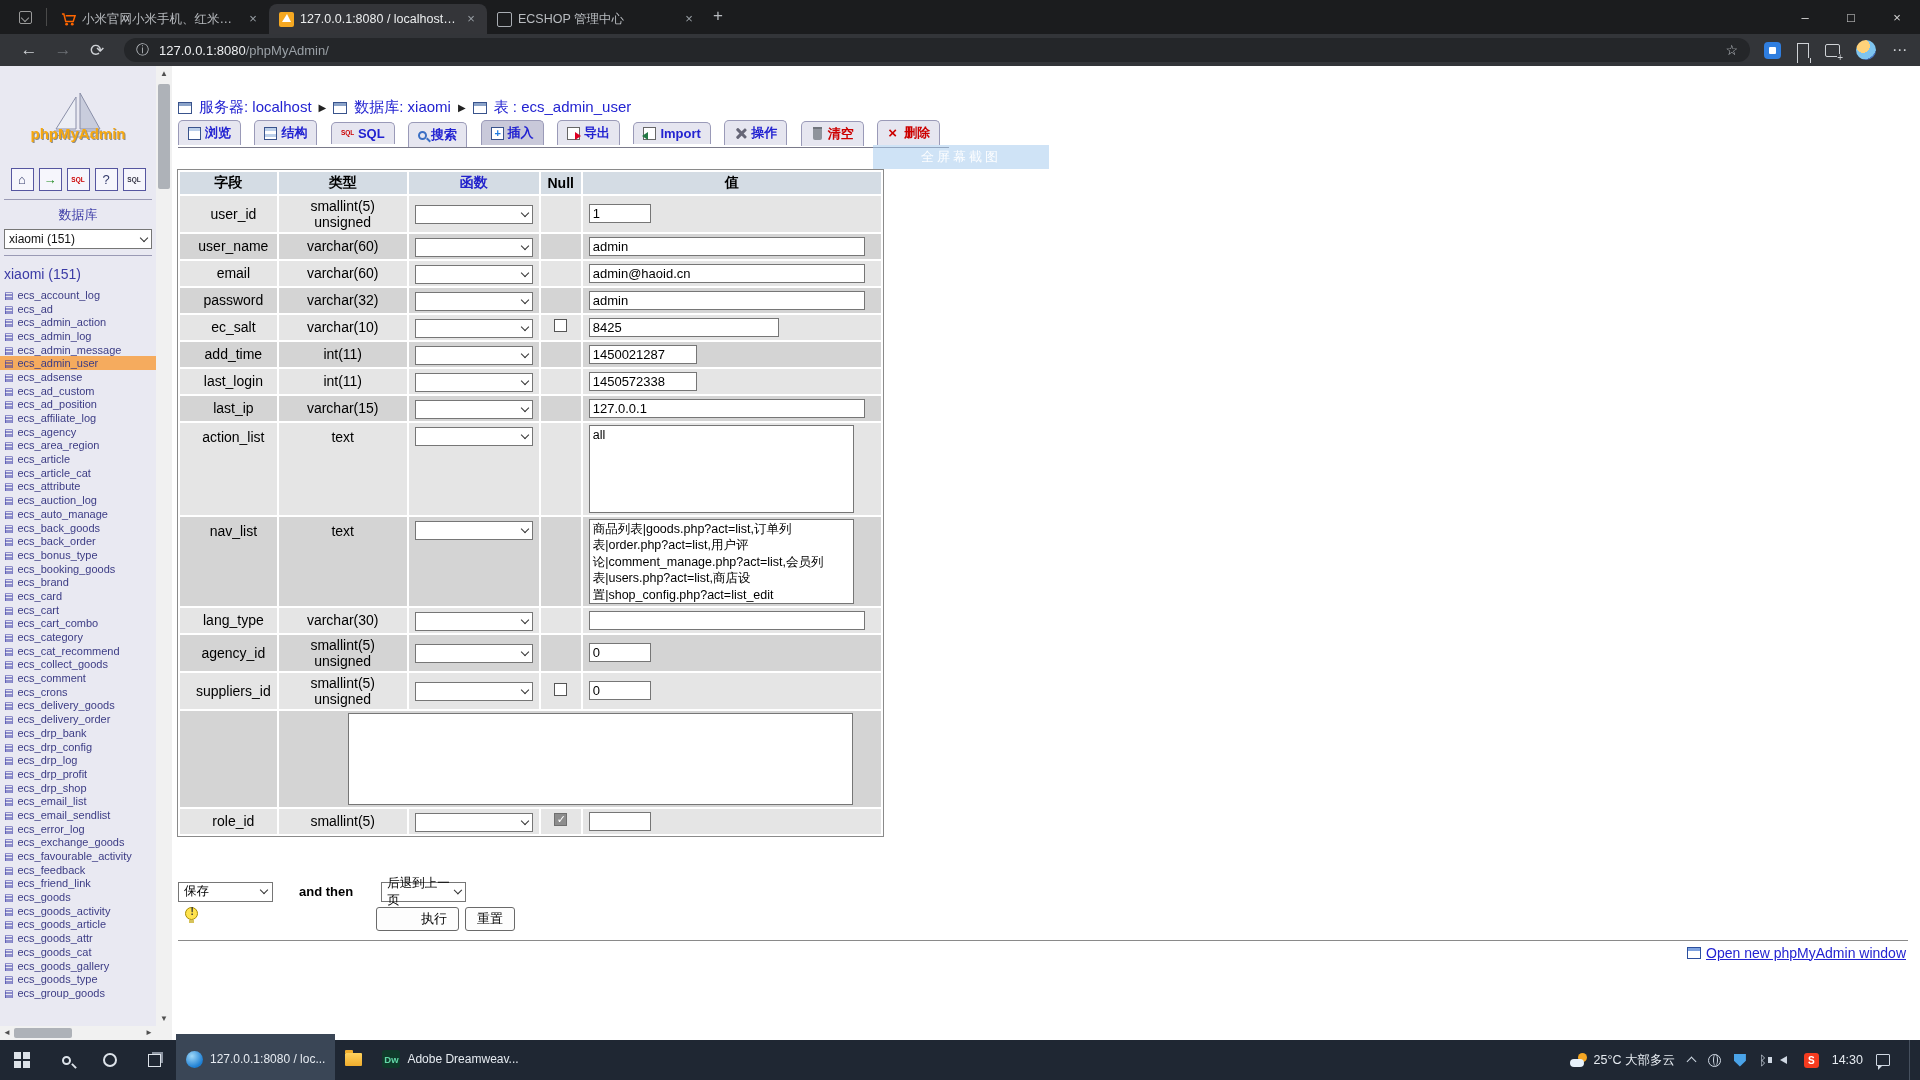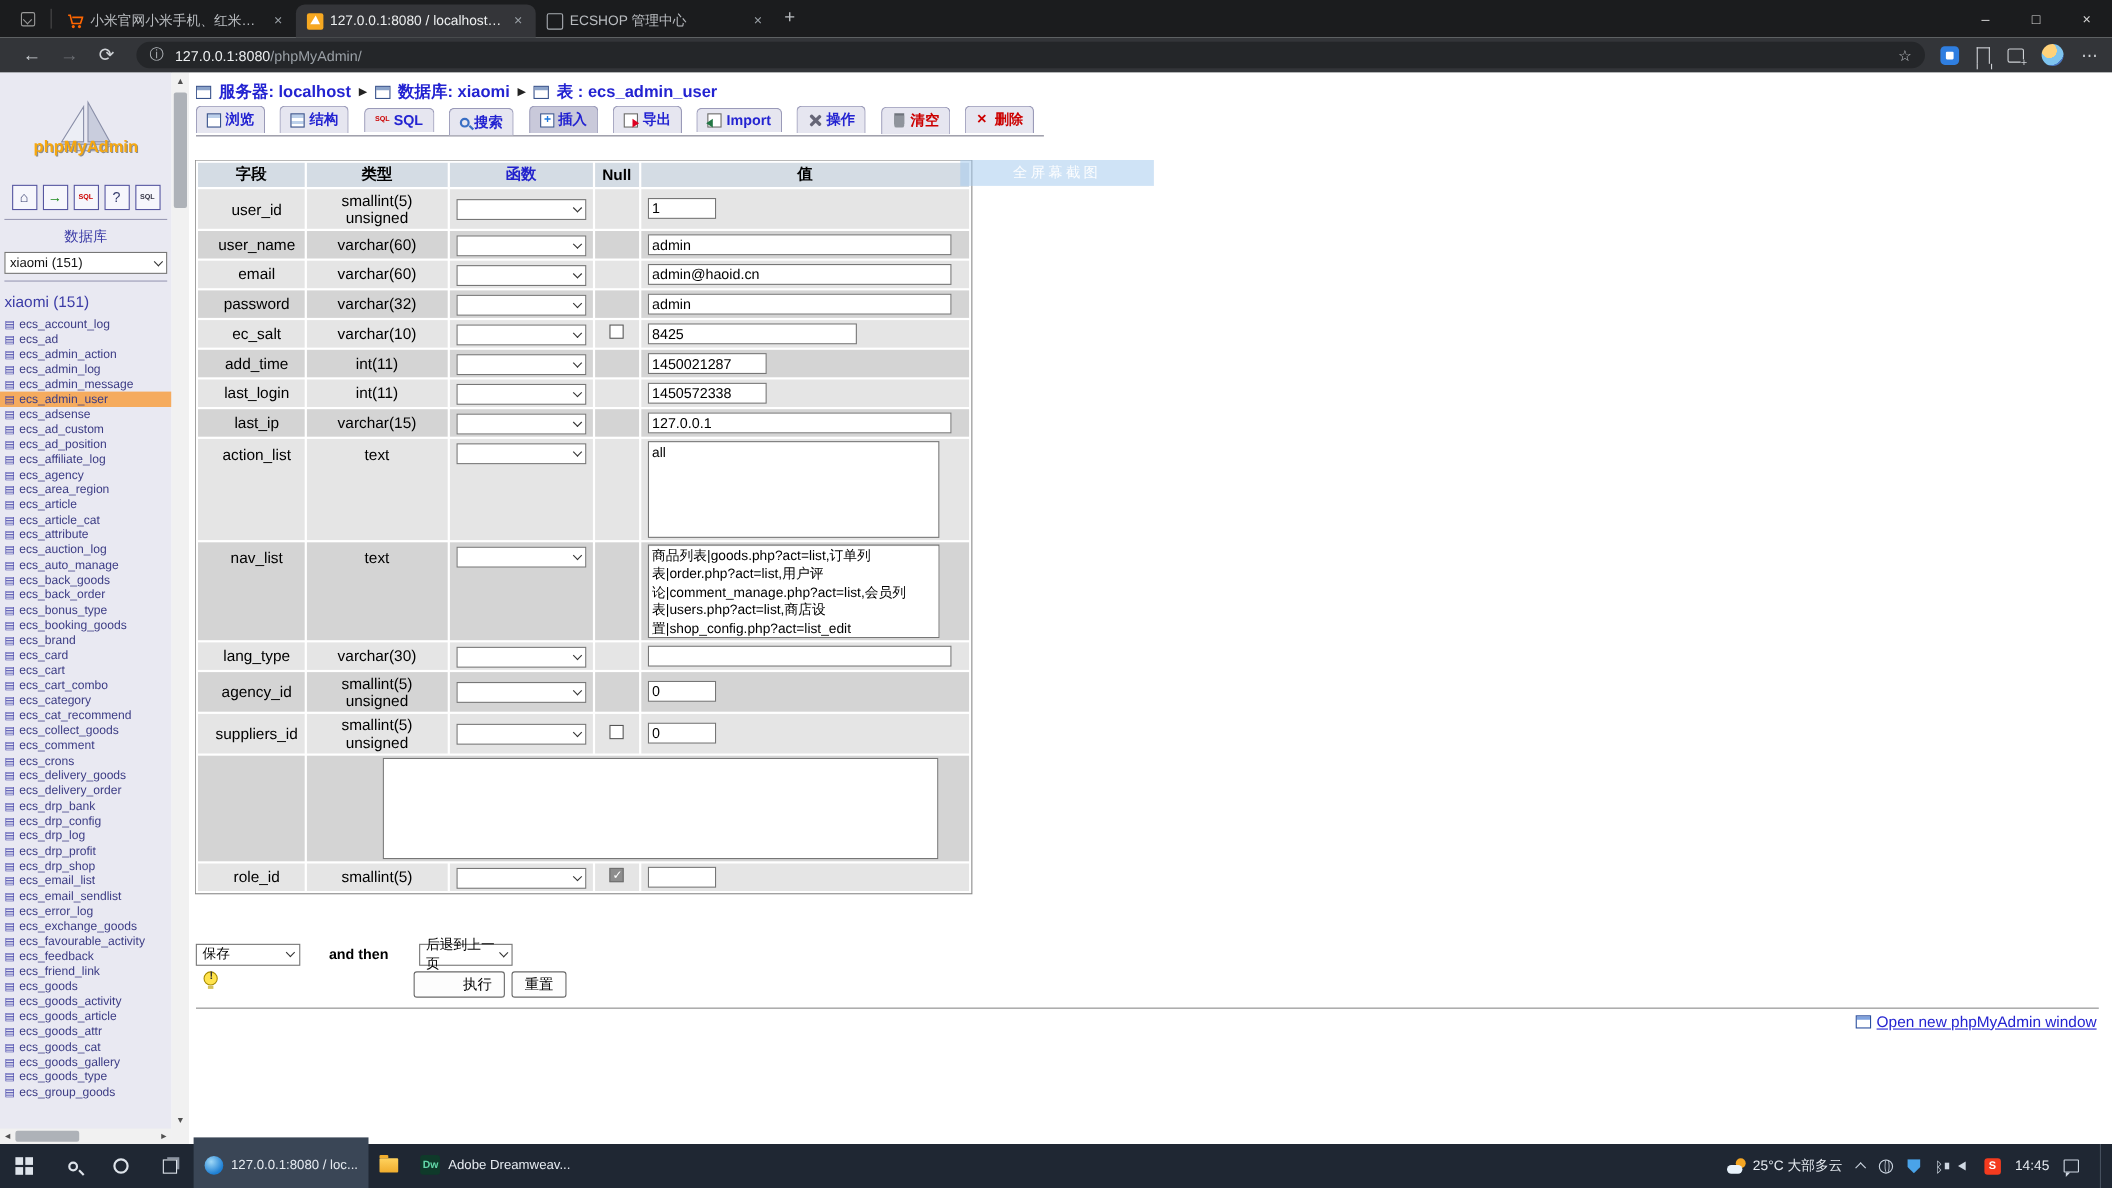--- a/index.html
+++ b/index.html
@@ -67,21 +67,21 @@
   .vscroll .arr { position:absolute; left:0; width:16px; height:15px; color:#505050; font-size:8px; text-align:center; line-height:15px; }
   .vscroll .arr.up { top:0; } .vscroll .arr.down { bottom:14px; }
   .vscroll .thumb { position:absolute; left:2px; top:18px; width:12px; height:105px; background:#aeb2b8; border-radius:2px; }
   .hscroll { position:absolute; left:0; top:1026px; width:156px; height:14px; background:#f1f1f1; }
   .hscroll .arr { position:absolute; top:0; width:14px; height:14px; color:#505050; font-size:8px; text-align:center; line-height:14px; }
   .hscroll .arr.left { left:0; } .hscroll .arr.right { right:0; }
   .hscroll .thumb { position:absolute; left:14px; top:2px; width:58px; height:10px; background:#aeb2b8; border-radius:2px; }
 
   
   .frame-main { position:absolute; left:172px; top:66px; width:1748px; height:974px; background:#fff; overflow:hidden; padding-left:6px; }
-  .crumbs { margin-top:8px; font-size:15px; font-weight:bold; color:#2323d1; display:flex; align-items:center; gap:7px; }
+  .crumbs { margin-top:32px; font-size:15px; font-weight:normal; color:#2323d1; display:flex; align-items:center; gap:7px; }
   .crumb-sep { color:#222; font-size:10px; }
   .mini-win { width:14px; height:12px; background:#fff; border:1px solid #39538c; box-shadow:inset 0 3px 0 #8ba3c9; display:inline-block; }
   .crumb a { color:#2323d1; text-decoration:none; }
 
   .pmatabs { display:inline-block; border-bottom:1px solid #7a7a8a; margin-top:3px; padding-left:0; white-space:nowrap; }
   .pmatab { display:inline-flex; align-items:center; gap:4px; padding:3px 9px 3px; margin-right:9px; border:1px solid #9a9ab8; border-bottom:none; border-radius:5px 5px 0 0; background:#e6e6f0; color:#2323d1; font-size:13px; font-weight:bold; text-decoration:none; }
   .pmatab.active { background:#c9c9da; }
   .pmatab.danger { color:#cc0000; }
   .tic { width:13px; height:13px; display:inline-block; position:relative; }
   .tic-browse { border:1px solid #39538c; background:linear-gradient(#bcd0ea 0 3px, #fff 3px); }
@@ -807,17 +807,17 @@
     <span class="weather">
       <span class="wx-ic"></span>
       <span>25°C 大部多云</span>
     </span>
     <span class="chev-up"></span>
     <span class="globe"></span>
     <span class="shield"></span>
     <span class="bt">ᛒ</span>
     <span class="vol"></span>
     <span class="sogou">S</span>
-    <span class="clock">14:45</span>
+    <span class="clock">14:30</span>
     <span class="actioncenter"></span>
     <span class="showdesk"></span>
   </div>
 </div>
 
 </body></html>

